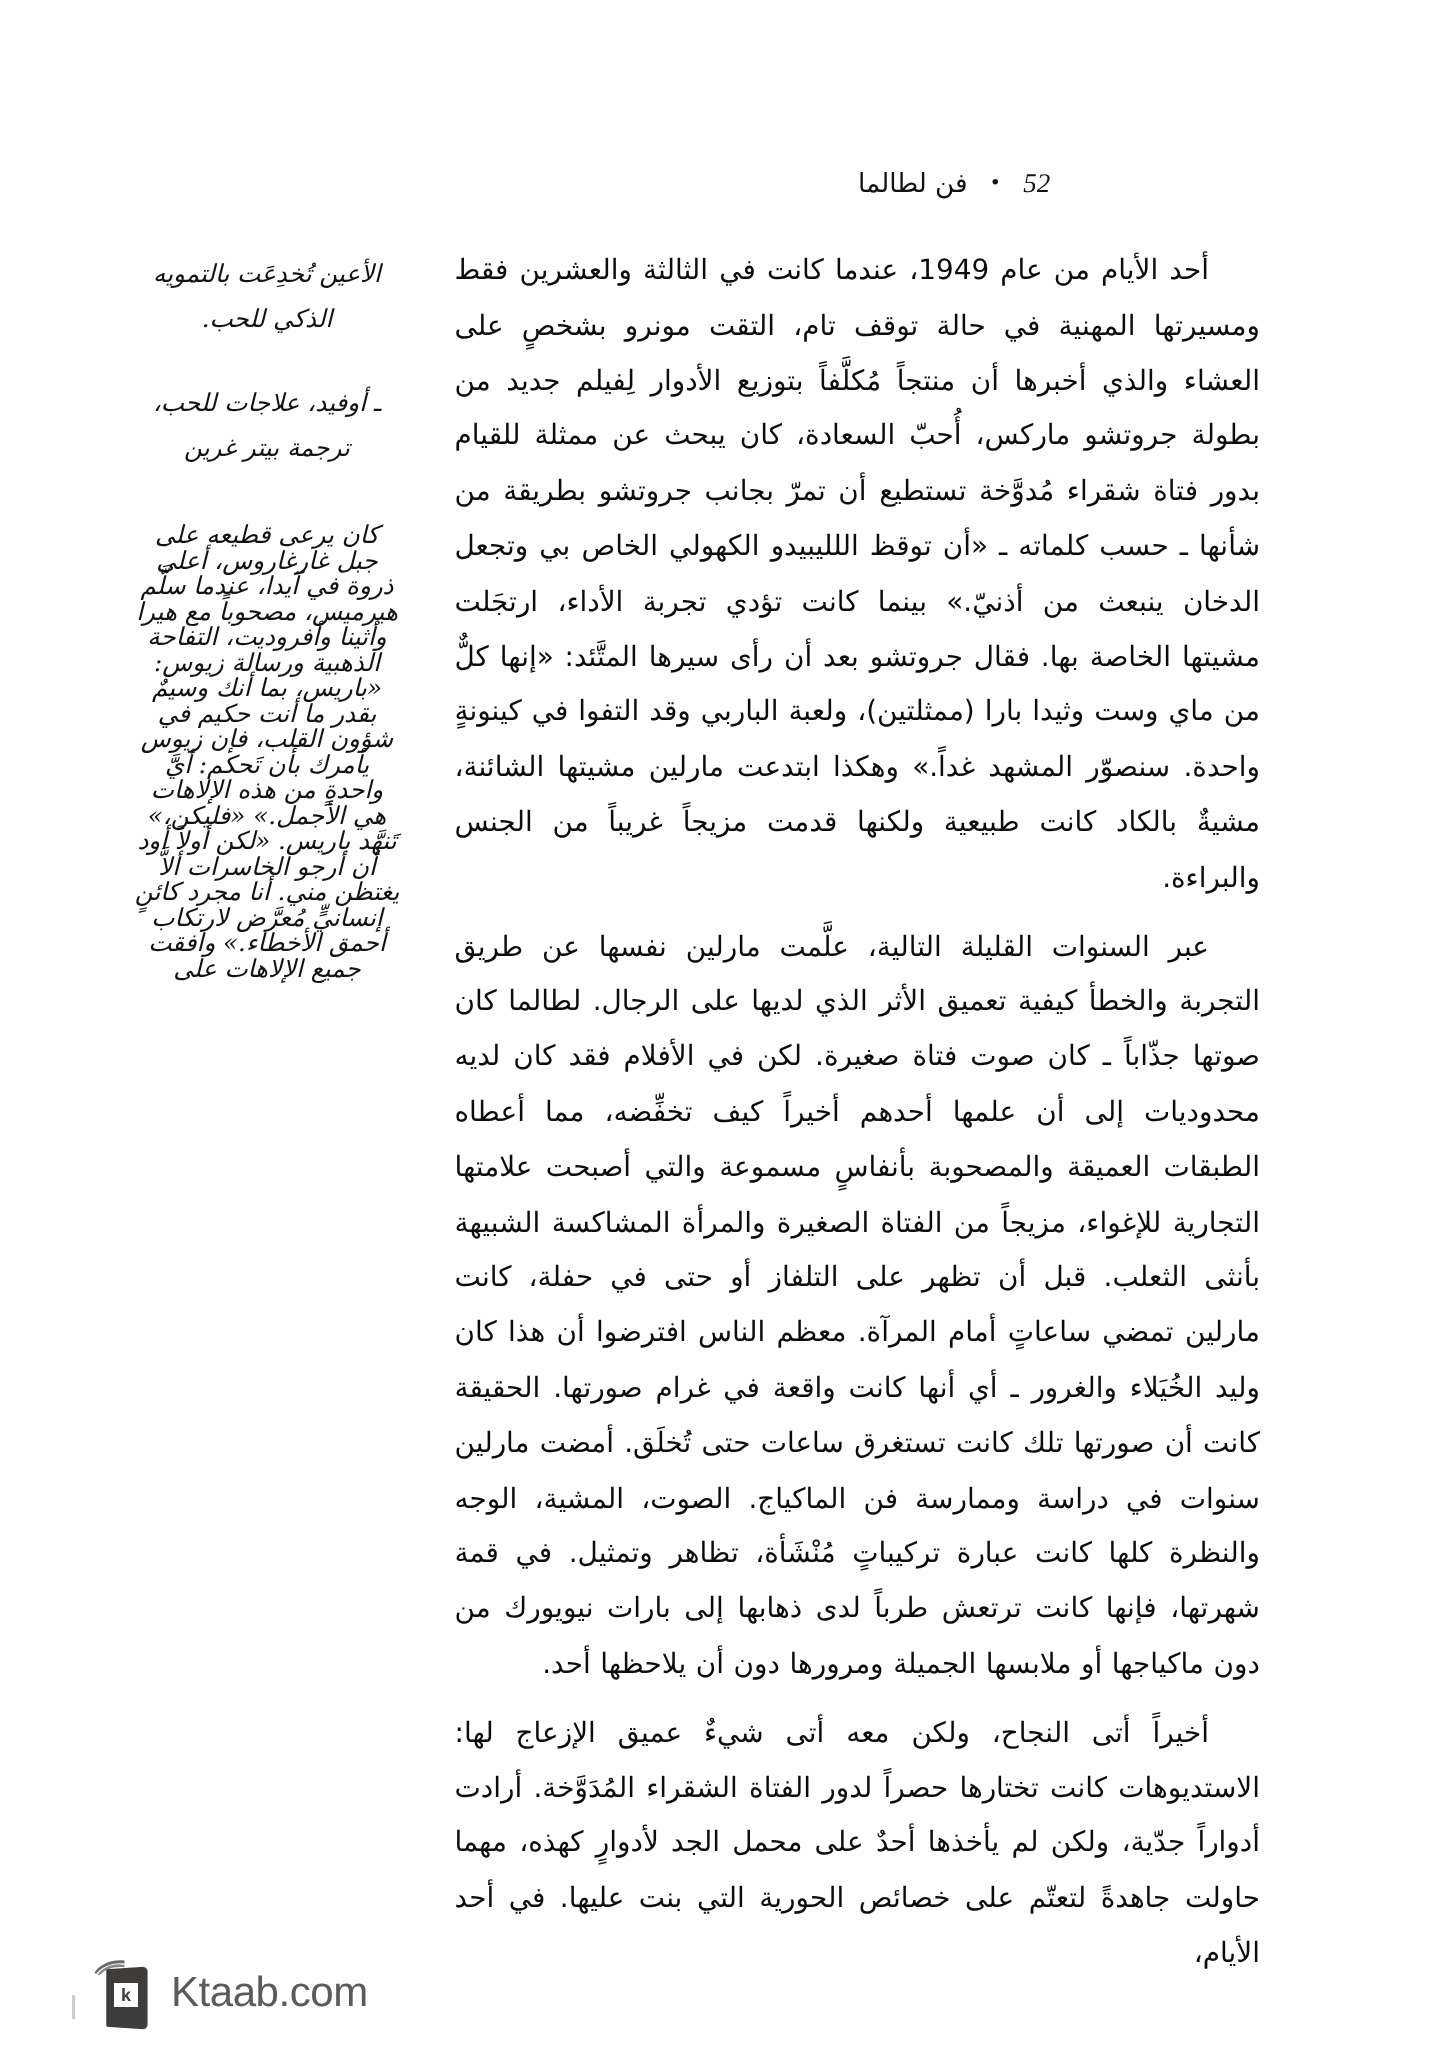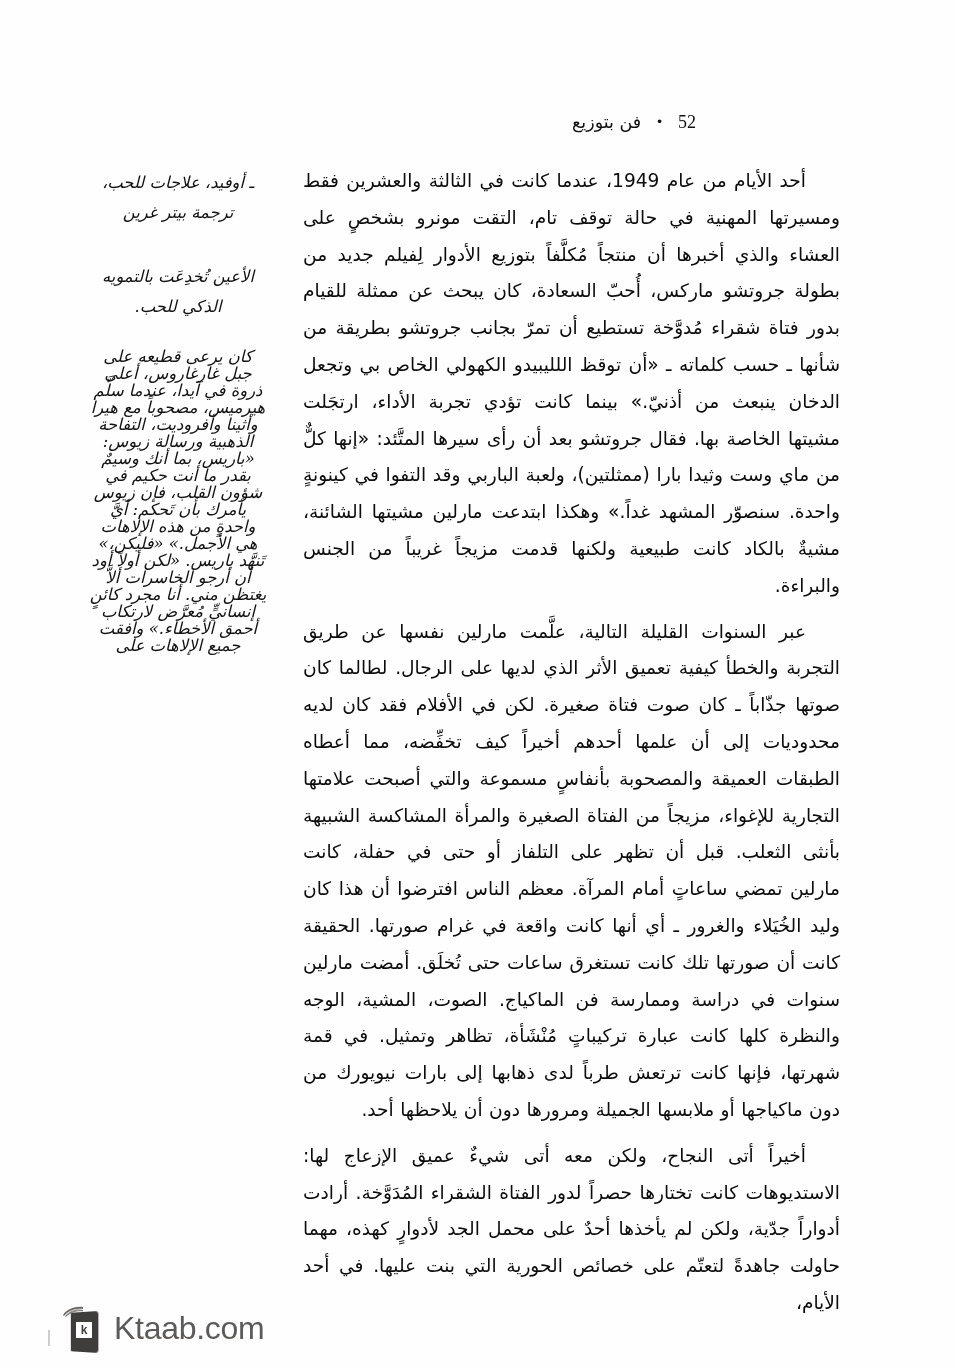--- a/index.html
+++ b/index.html
@@ -32,20 +32,21 @@
   .running-head .rh-title { }
   .running-head .rh-dot {
     display: inline-block;
     margin: 0 9px 0 9px;
     font-size: 13px;
     vertical-align: 2px;
   }
   .running-head .rh-page {
     font-family: "Liberation Serif", serif;
     font-size: 18px;
+    font-style: italic;
   }
 
   
   .body-col {
     position: absolute;
     top: 163px;
     right: 115px;
     width: 553px;
     direction: rtl;
     text-align: justify;
@@ -128,47 +129,47 @@
   }
   .wm-book .pages {
     position: absolute;
     left: 0px;
     top: 2px;
     width: 22px;
     height: 11px;
   }
   .wm-text {
     font-family: "Liberation Sans", sans-serif;
-    font-size: 32px;
+    font-size: 28px;
     color: #5d5b5a;
     letter-spacing: -0.3px;
   }
   .wm-tick {
     position: absolute;
     left: 48px;
     bottom: 24px;
     width: 2px;
     height: 16px;
     background: #cfcdcc;
   }
 </style>
 </head>
 <body>
 
 <div class="page">
 
   <div class="running-head">
     <span class="rh-page">52</span>
     <span class="rh-dot">•</span>
-    <span class="rh-title">فن بتوزيع</span>
+    <span class="rh-title">فن لطالما</span>
   </div>
 
   <div class="margin-col">
+    <div class="margin-note">الأعين تُخدِعَت بالتمويه الذكي للحب.</div>
     <div class="margin-note attrib">ـ أوفيد، علاجات للحب، ترجمة بيتر غرين</div>
-    <div class="margin-note">الأعين تُخدِعَت بالتمويه الذكي للحب.</div>
     <div class="margin-note note-long">كان يرعى قطيعه على جبل غارغاروس، أعلى ذروة في آيدا، عندما سلَّم هيرميس، مصحوباً مع هيرا وأثينا وأفروديت، التفاحة الذهبية ورسالة زيوس: «باريس، بما أنك وسيمٌ بقدر ما أنت حكيم في شؤون القلب، فإن زيوس يأمرك بأن تَحكم: أيَّ واحدةٍ من هذه الإلاهات هي الأجمل.» «فليكن،» تَنهَّد باريس. «لكن أولاً أود أن أرجو الخاسرات ألاَّ يغتظن مني. أنا مجرد كائنٍ إنسانيٍّ مُعرَّض لارتكاب أحمق الأخطاء.» وافقت جميع الإلاهات على</div>
   </div>
 
   <div class="body-col">
     <p class="tight"><span>أحد الأيام من عام 1949، عندما كانت في الثالثة والعشرين فقط ومسيرتها المهنية في حالة توقف تام، التقت مونرو بشخصٍ على العشاء والذي أخبرها أن منتجاً مُكلَّفاً بتوزيع الأدوار لِفيلم جديد من بطولة جروتشو ماركس، أُحبّ السعادة، كان يبحث عن ممثلة للقيام بدور فتاة شقراء مُدوَّخة تستطيع أن تمرّ بجانب جروتشو بطريقة من شأنها ـ حسب كلماته ـ «أن توقظ اللليبيدو الكهولي الخاص بي وتجعل الدخان ينبعث من أذنيّ.» بينما كانت تؤدي تجربة الأداء، ارتجَلت مشيتها الخاصة بها. فقال جروتشو بعد أن رأى سيرها المتَّئد: «إنها كلٌّ من ماي وست وثيدا بارا (ممثلتين)، ولعبة الباربي وقد التفوا في كينونةٍ واحدة. سنصوّر المشهد غداً.» وهكذا ابتدعت مارلين مشيتها الشائنة، مشيةٌ بالكاد كانت طبيعية ولكنها قدمت مزيجاً غريباً من الجنس والبراءة.</span></p>
     <p class="tight"><span>عبر السنوات القليلة التالية، علَّمت مارلين نفسها عن طريق التجربة والخطأ كيفية تعميق الأثر الذي لديها على الرجال. لطالما كان صوتها جذّاباً ـ كان صوت فتاة صغيرة. لكن في الأفلام فقد كان لديه محدوديات إلى أن علمها أحدهم أخيراً كيف تخفِّضه، مما أعطاه الطبقات العميقة والمصحوبة بأنفاسٍ مسموعة والتي أصبحت علامتها التجارية للإغواء، مزيجاً من الفتاة الصغيرة والمرأة المشاكسة الشبيهة بأنثى الثعلب. قبل أن تظهر على التلفاز أو حتى في حفلة، كانت مارلين تمضي ساعاتٍ أمام المرآة. معظم الناس افترضوا أن هذا كان وليد الخُيَلاء والغرور ـ أي أنها كانت واقعة في غرام صورتها. الحقيقة كانت أن صورتها تلك كانت تستغرق ساعات حتى تُخلَق. أمضت مارلين سنوات في دراسة وممارسة فن الماكياج. الصوت، المشية، الوجه والنظرة كلها كانت عبارة تركيباتٍ مُنْشَأة، تظاهر وتمثيل. في قمة شهرتها، فإنها كانت ترتعش طرباً لدى ذهابها إلى بارات نيويورك من دون ماكياجها أو ملابسها الجميلة ومرورها دون أن يلاحظها أحد.</span></p>
     <p class="tight"><span>أخيراً أتى النجاح، ولكن معه أتى شيءٌ عميق الإزعاج لها: الاستديوهات كانت تختارها حصراً لدور الفتاة الشقراء المُدَوَّخة. أرادت أدواراً جدّية، ولكن لم يأخذها أحدٌ على محمل الجد لأدوارٍ كهذه، مهما حاولت جاهدةً لتعتّم على خصائص الحورية التي بنت عليها. في أحد الأيام،</span></p>
   </div>
 
   <div class="wm-tick"></div>

